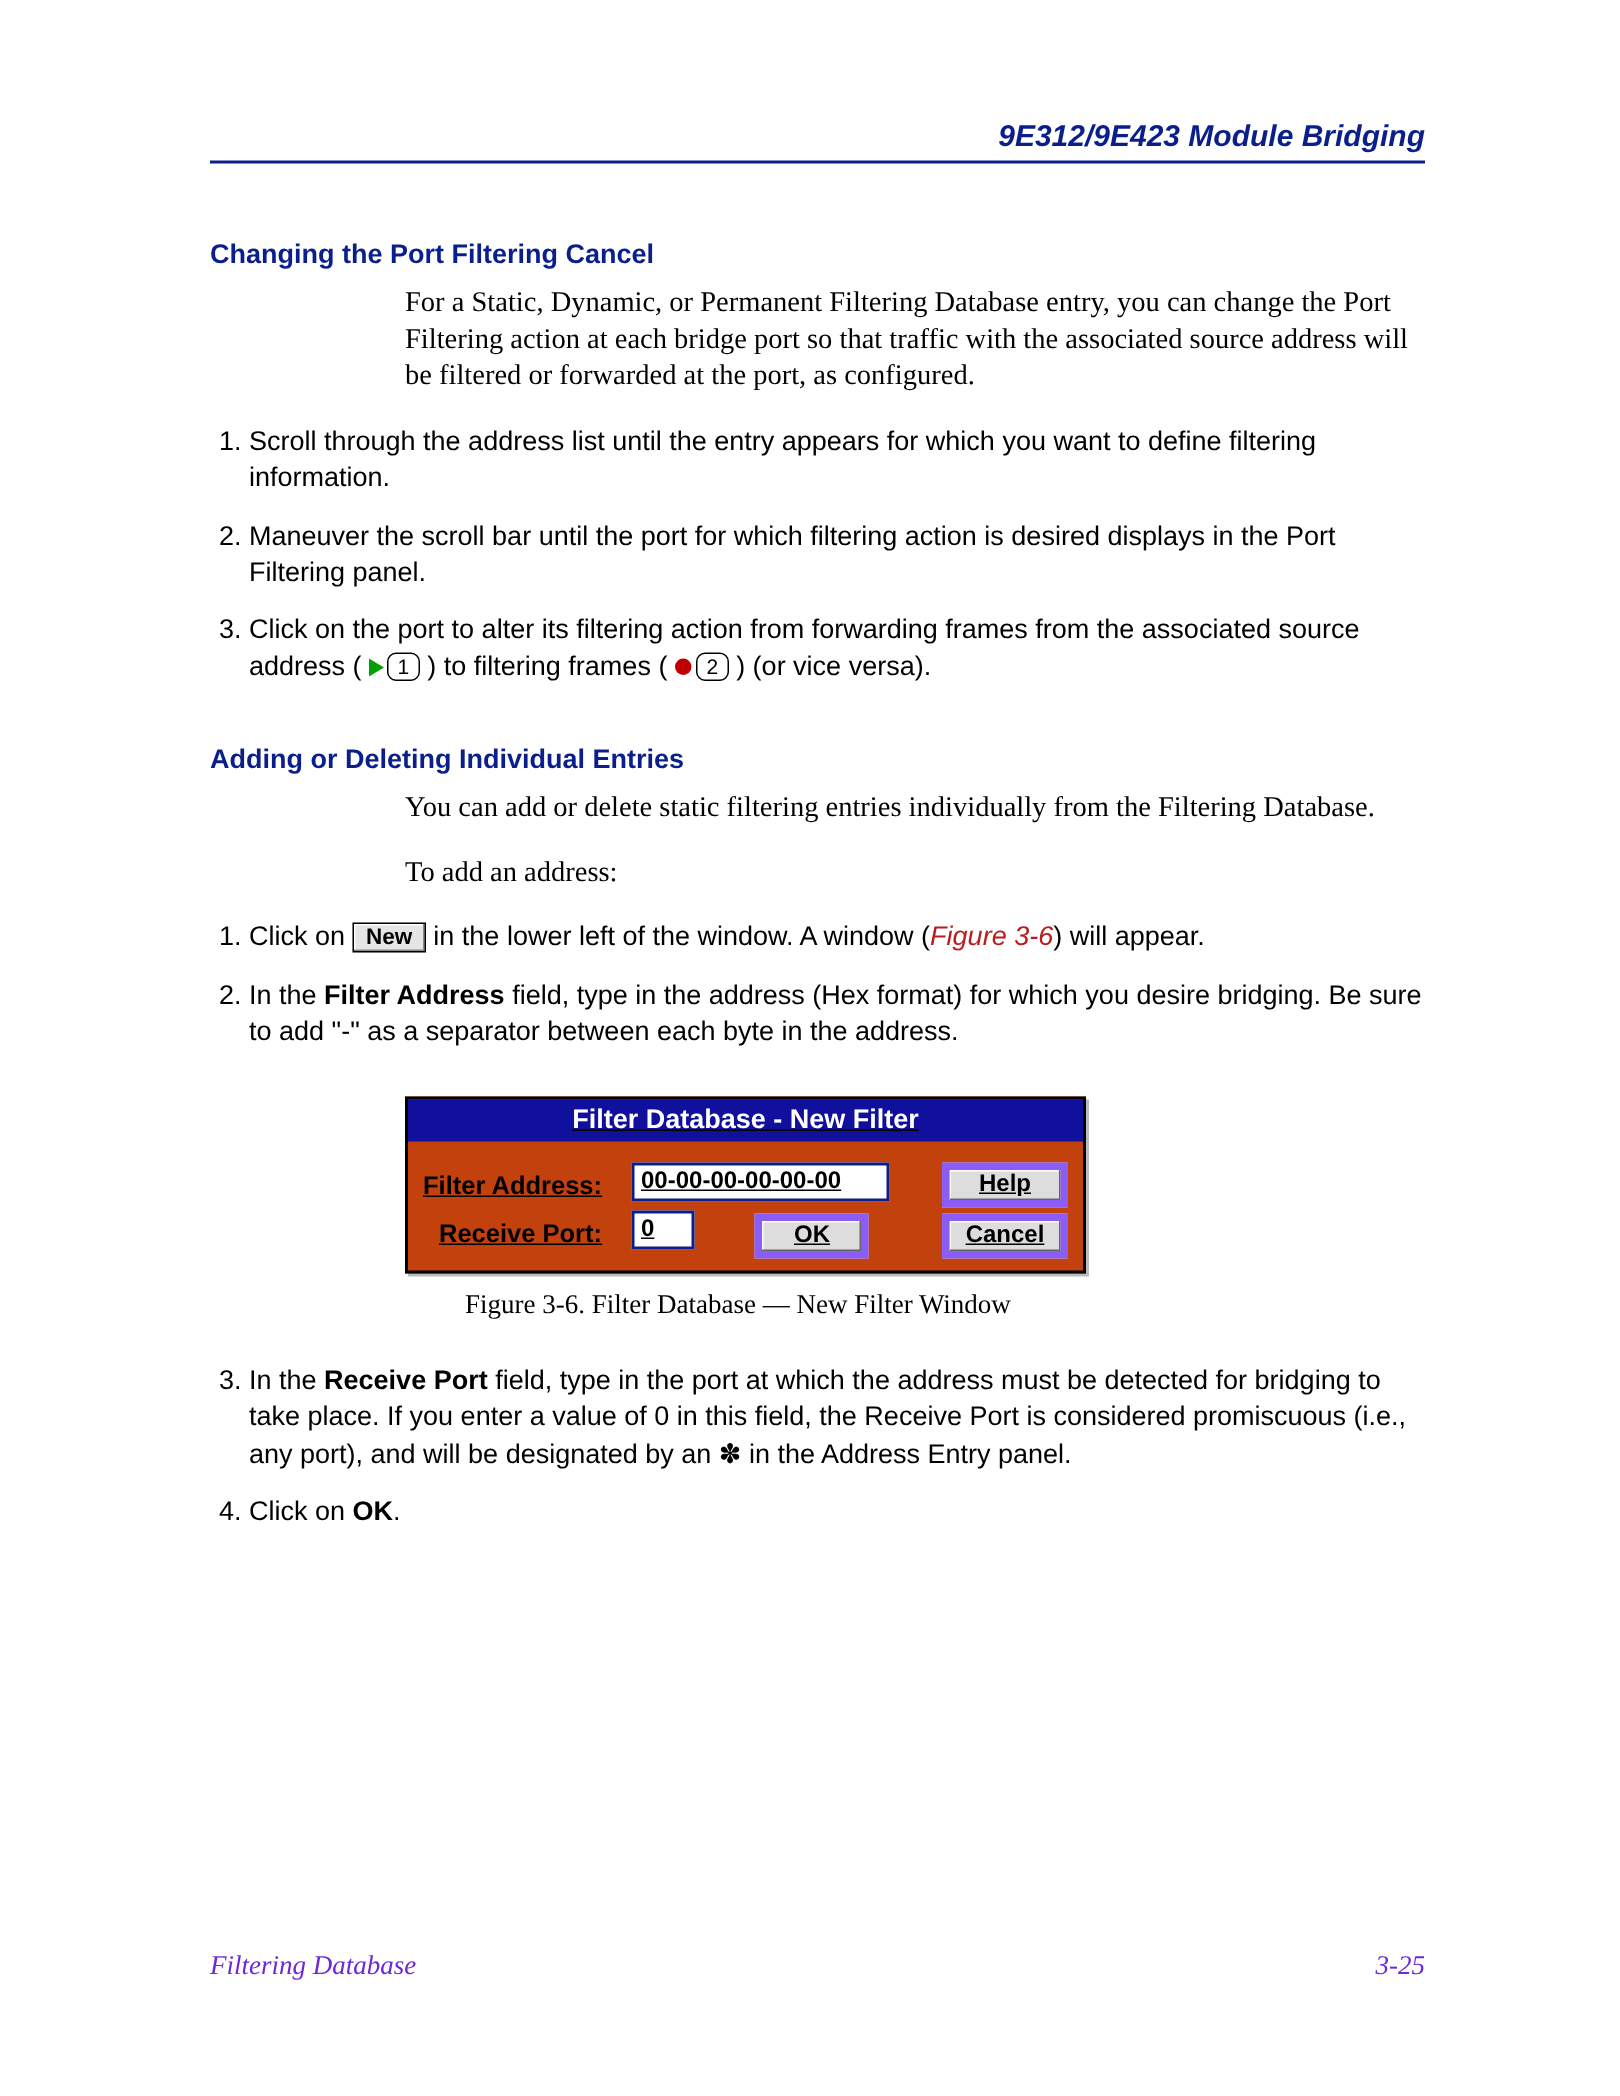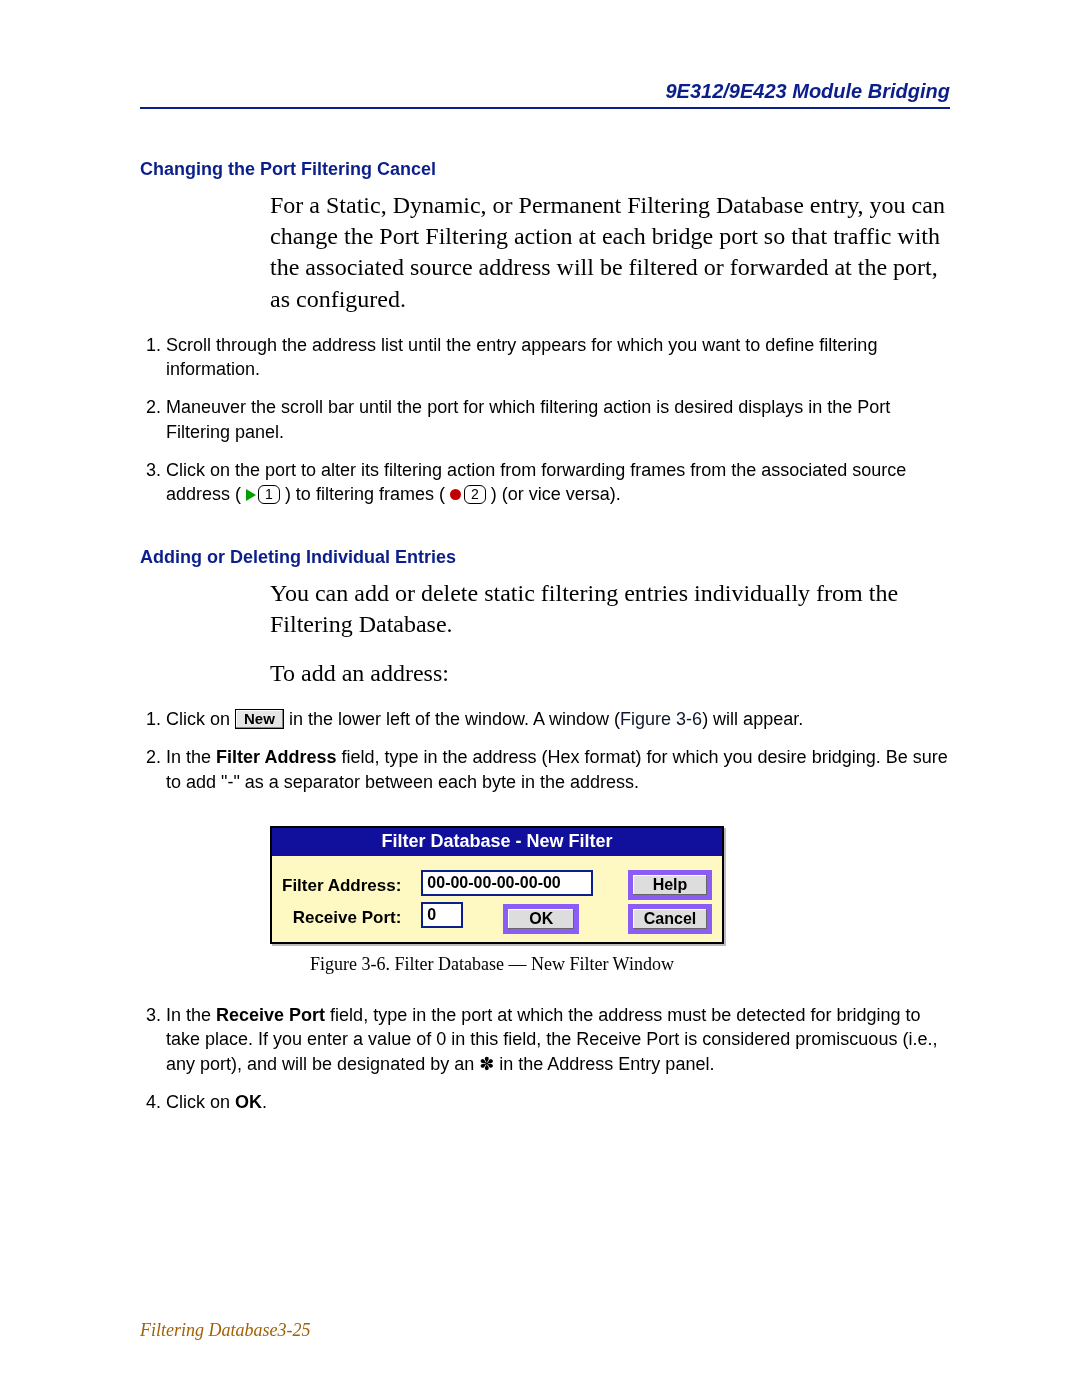--- a/index.html
+++ b/index.html
@@ -34,40 +34,40 @@
     margin: 0 0 50px 0;
   }
   .h-blue {
     color: #0b1f8c;
     font-family: Arial, Helvetica, sans-serif;
     font-weight: bold;
     font-size: 18px;
     margin: 0 0 10px 0;
   }
   .body-serif {
-    font-size: 24px;
+    font-size: 19px;
     line-height: 1.3;
     margin: 0 0 18px 0;
   }
   .indent {
     margin-left: 130px;
   }
   .sans {
     font-family: Arial, Helvetica, sans-serif;
     font-size: 18px;
     line-height: 1.35;
   }
   ol.sans {
     padding-left: 26px;
     margin: 0 0 20px 0;
   }
   ol.sans li {
     margin-bottom: 14px;
   }
-  .green-ref { color: #0f172a; }
+  .green-ref { color: #b91c1c; font-style: italic; }
   .btn-inline {
     display: inline-block;
     border: 1px solid #000000;
     background: #e5e5e5;
     font-family: Arial, Helvetica, sans-serif;
     font-weight: bold;
     font-size: 15px;
     padding: 0 8px;
     line-height: 18px;
     vertical-align: 1px;
@@ -99,22 +99,23 @@
     padding: 0 6px;
     line-height: 17px;
     vertical-align: 1px;
   }
 
   
   .dialog {
     width: 450px;
     margin: 32px 0 10px 130px;
     border: 2px solid #000;
-    background: #fef9c3;
+    background: #c2410c;
     box-shadow: 2px 2px 0 #bbb;
+    text-decoration: underline;
   }
   .dialog-title {
     background: #10109c;
     color: #fff;
     font-family: Arial, Helvetica, sans-serif;
     font-weight: bold;
     font-size: 18px;
     text-align: center;
     padding: 3px 0 4px 0;
   }
@@ -171,24 +172,25 @@
     font-family: "Times New Roman", Times, serif;
     font-size: 18px;
     text-align: left;
     margin: 10px 0 28px 170px;
   }
 
   .footer {
     position: absolute;
     left: 140px;
     right: 130px;
-    bottom: 56px;
+    bottom: 76px;
     display: flex;
+    justify-content: space-between;
     font-style: italic;
-    color: #a16207;
+    color: #6d28d9;
     font-family: "Times New Roman", Times, serif;
     font-size: 18px;
   }
 </style>
 </head>
 <body>
 
 <div class="page">
 
   <div class="header-right">9E312/9E423 Module Bridging</div>

